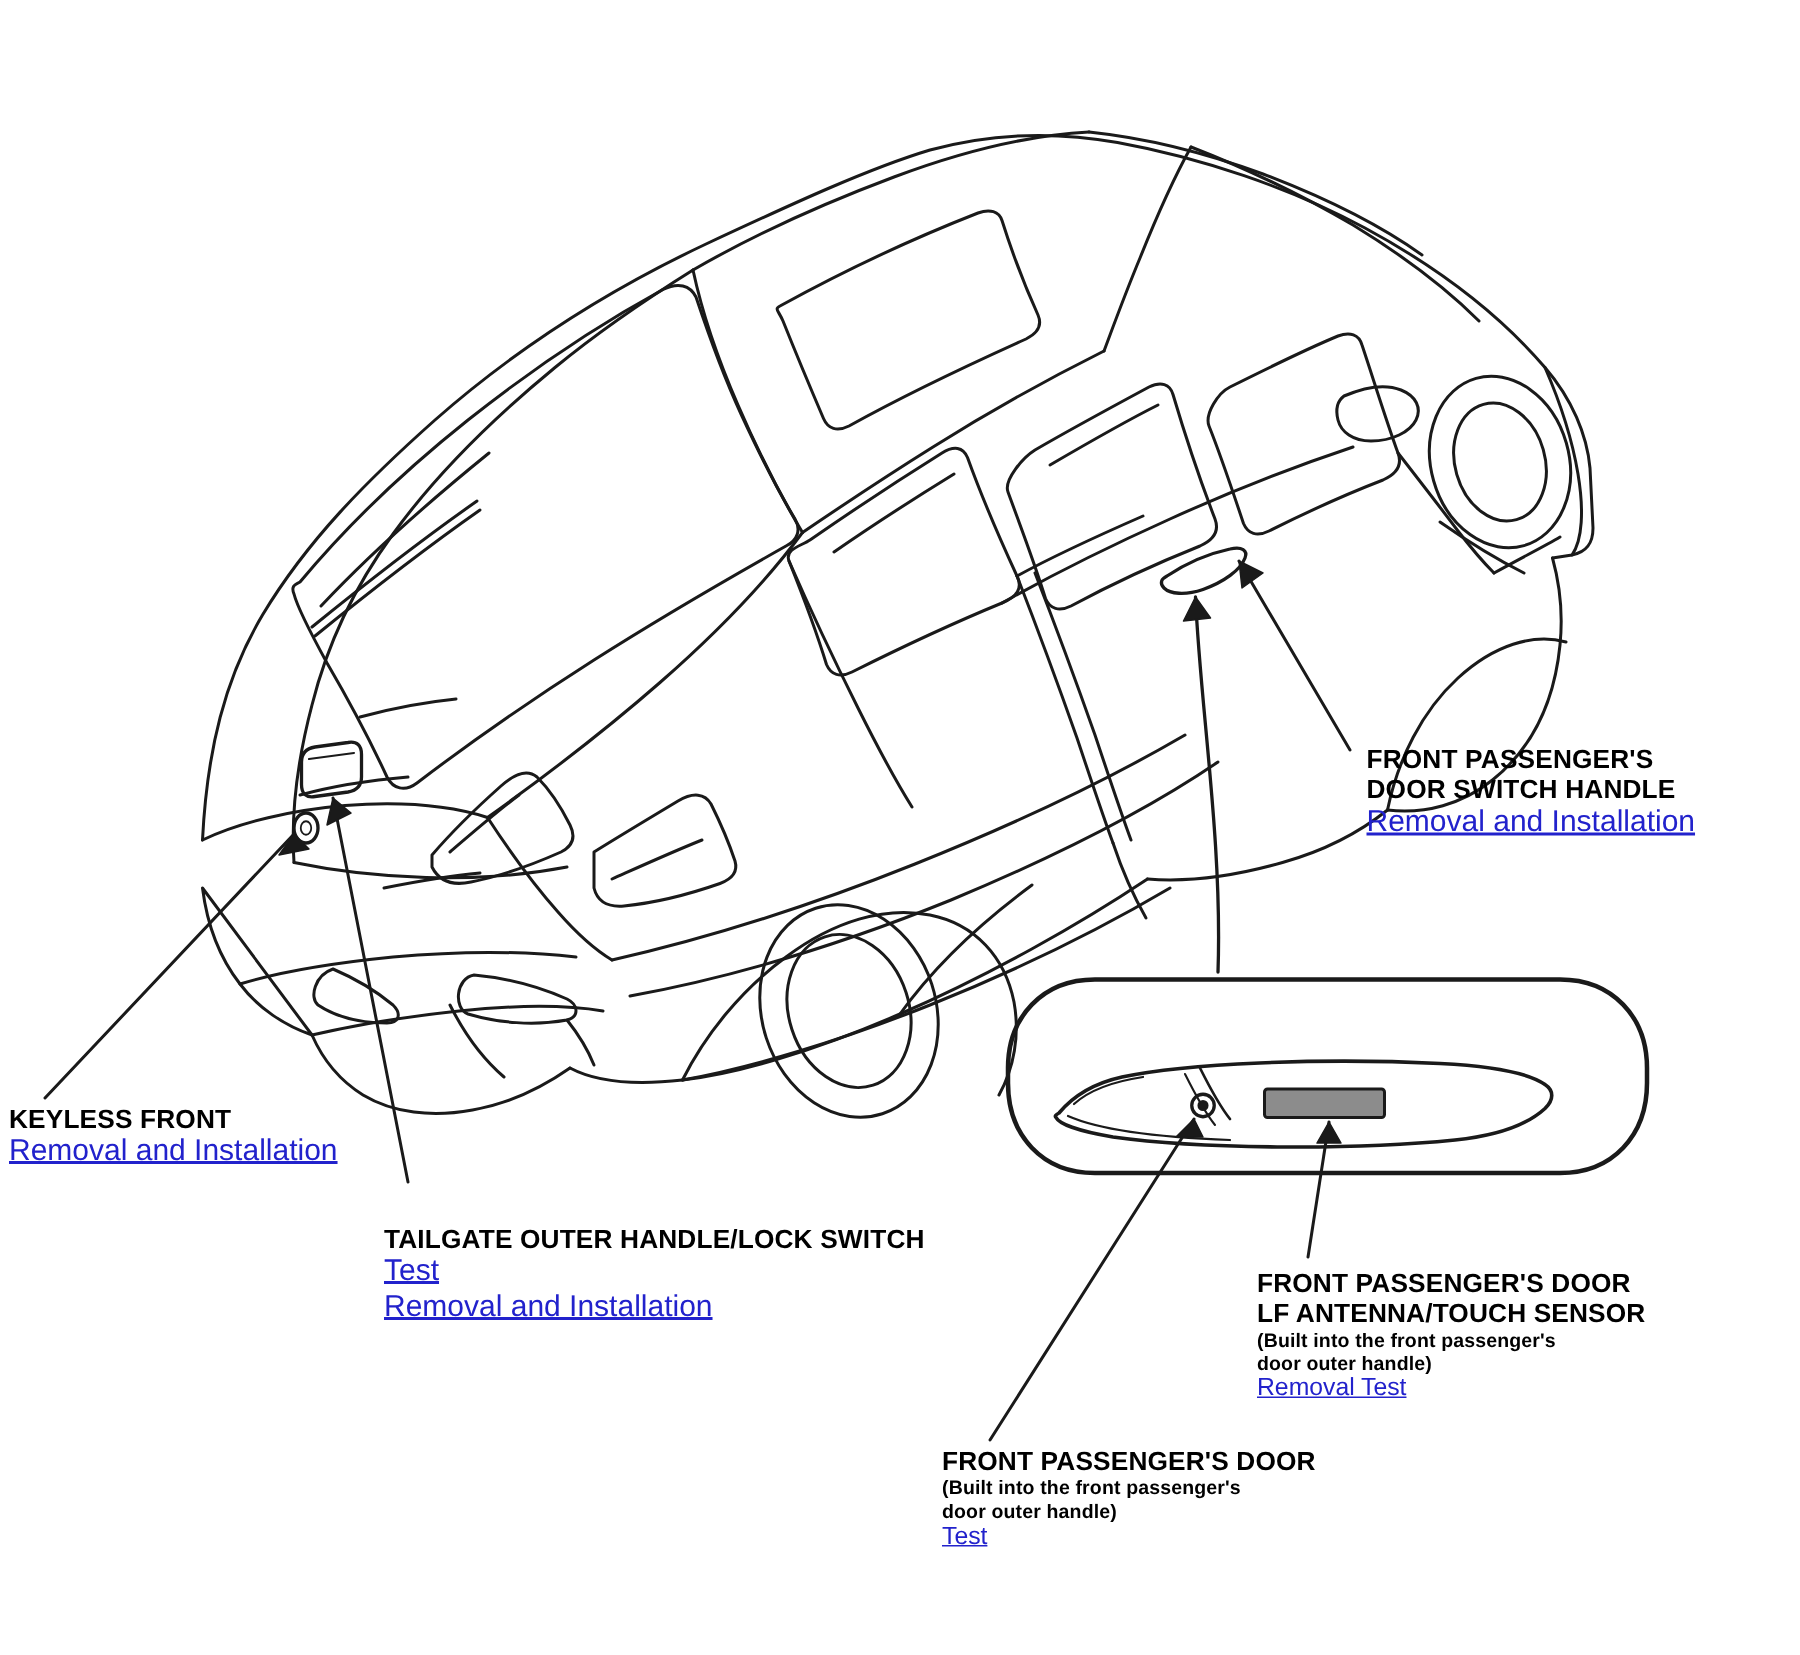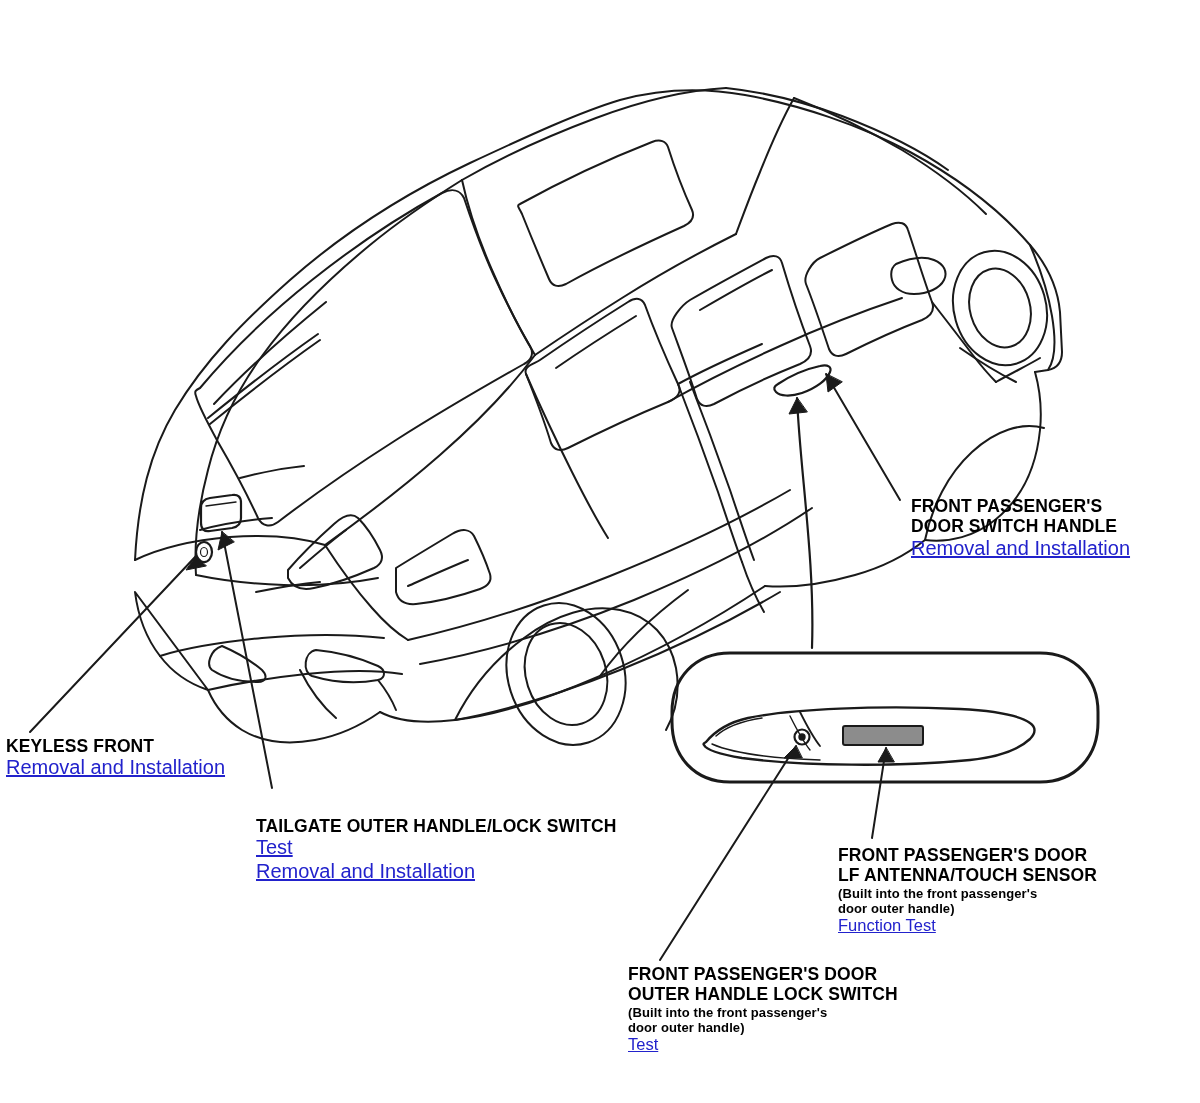--- a/index.html
+++ b/index.html
@@ -289,24 +289,23 @@
     <span class="title line-block">TAILGATE OUTER HANDLE/LOCK SWITCH</span>
     <span class="link line-block">Test</span>
     <span class="link line-block">Removal and Installation</span>
   </div>
 
   <div class="callout" style="left:838px; top:845px;">
     <span class="title line-block">FRONT PASSENGER'S DOOR</span>
     <span class="title line-block">LF ANTENNA/TOUCH SENSOR</span>
     <span class="sub line-block">(Built into the front passenger's</span>
     <span class="sub line-block">door outer handle)</span>
-    <span class="link line-block small">Function Test</span>
+    <span class="link line-block small">Removal Test</span>
   </div>
 
   <div class="callout" style="left:628px; top:964px;">
     <span class="title line-block">FRONT PASSENGER'S DOOR</span>
-    <span class="title line-block">OUTER HANDLE LOCK SWITCH</span>
     <span class="sub line-block">(Built into the front passenger's</span>
     <span class="sub line-block">door outer handle)</span>
     <span class="link line-block small">Test</span>
   </div>
 
 </div>
 
 </body></html>

